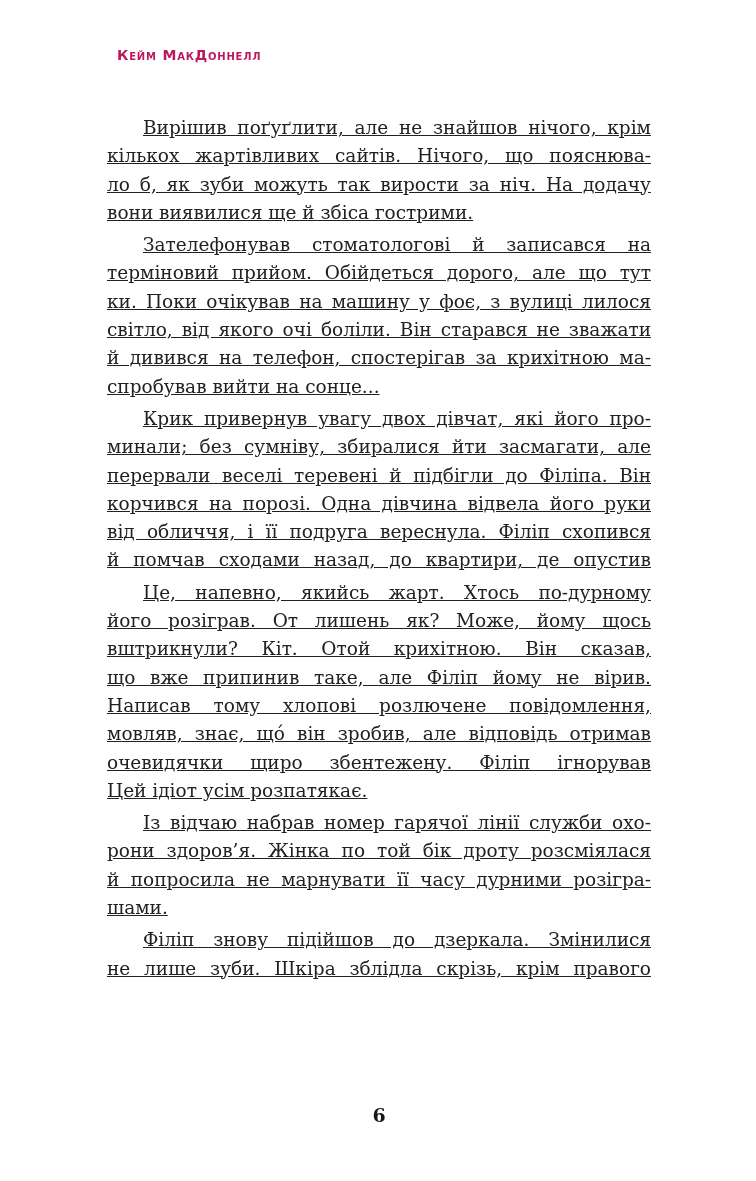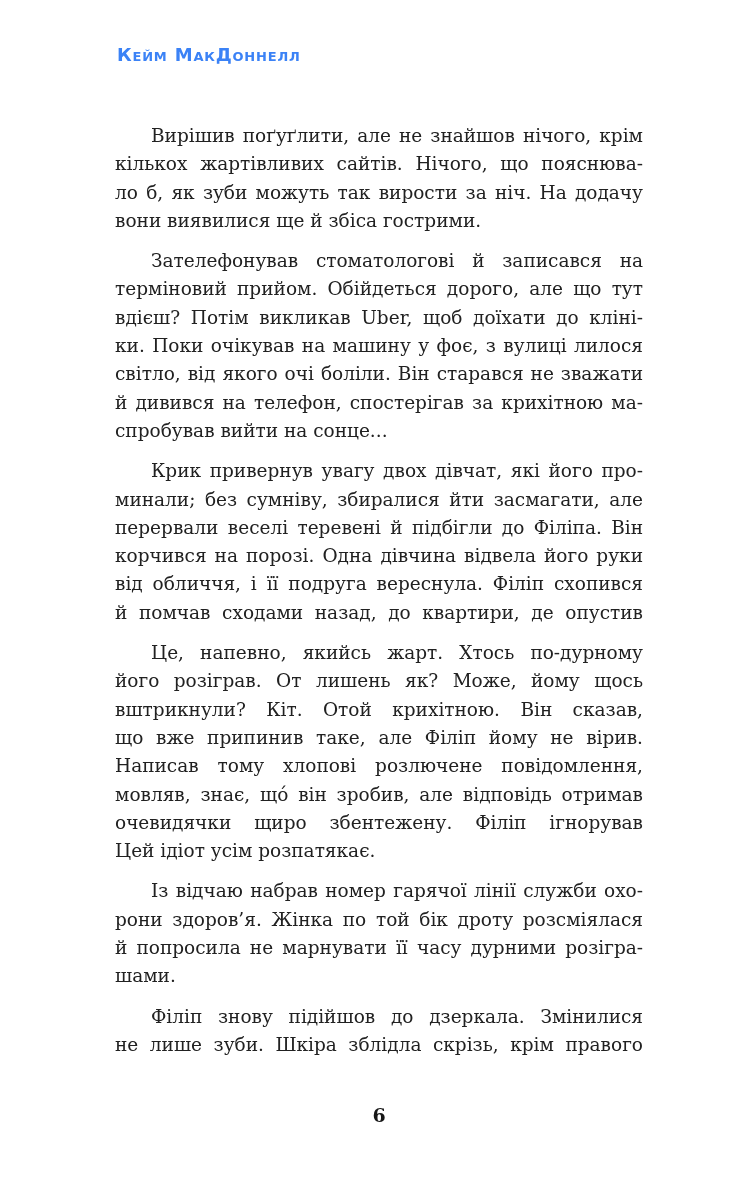--- a/index.html
+++ b/index.html
@@ -15,39 +15,40 @@
     overflow: hidden;
     color: #1e1e1e;
   }
   .running-header {
     position: absolute;
     left: 117px;
     top: 44px;
     font-family: "DejaVu Sans", sans-serif;
     font-weight: 700;
     font-variant: small-caps;
-    font-size: 18px;
+    font-size: 14px;
     line-height: 22px;
     letter-spacing: 0.8px;
-    color: #3b82f6;
+    color: #be185d;
     white-space: nowrap;
   }
   .body-text {
     position: absolute;
     left: 103px;
     top: 110px;
     width: 552px;
     font-family: "DejaVu Serif", serif;
     font-size: 18.5px;
     line-height: 28.3px;
     color: #212121;
   }
   .para {
-    margin: 12px;
+    margin: 4px;
     padding: 0;
+    text-decoration: underline;
   }
   .line {
     display: block;
     text-align: justify;
     text-align-last: justify;
     white-space: normal;
   }
   .line.first {
     text-indent: 36px;
   }
@@ -75,21 +76,20 @@
   <div class="body-text">
       <p class="para">
         <span class="line first">Вирішив поґуґлити, але не знайшов нічого, крім</span>
         <span class="line">кількох жартівливих сайтів. Нічого, що пояснюва-</span>
         <span class="line">ло б, як зуби можуть так вирости за ніч. На додачу</span>
         <span class="line last">вони виявилися ще й збіса гострими.</span>
       </p>
       <p class="para">
         <span class="line first">Зателефонував стоматологові й записався на</span>
         <span class="line">терміновий прийом. Обійдеться дорого, але що тут</span>
-        <span class="line">вдієш? Потім викликав Uber, щоб доїхати до кліні-</span>
         <span class="line">ки. Поки очікував на машину у фоє, з вулиці лилося</span>
         <span class="line">світло, від якого очі боліли. Він старався не зважати</span>
         <span class="line">й дивився на телефон, спостерігав за крихітною ма-</span>
         <span class="line last">спробував вийти на сонце...</span>
       </p>
       <p class="para">
         <span class="line first">Крик привернув увагу двох дівчат, які його про-</span>
         <span class="line">минали; без сумніву, збиралися йти засмагати, але</span>
         <span class="line">перервали веселі теревені й підбігли до Філіпа. Він</span>
         <span class="line">корчився на порозі. Одна дівчина відвела його руки</span>

